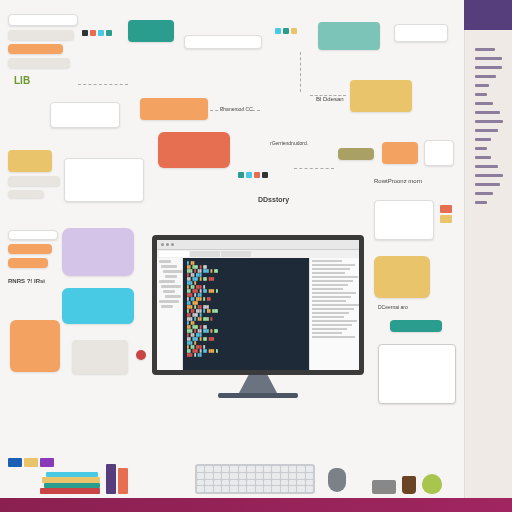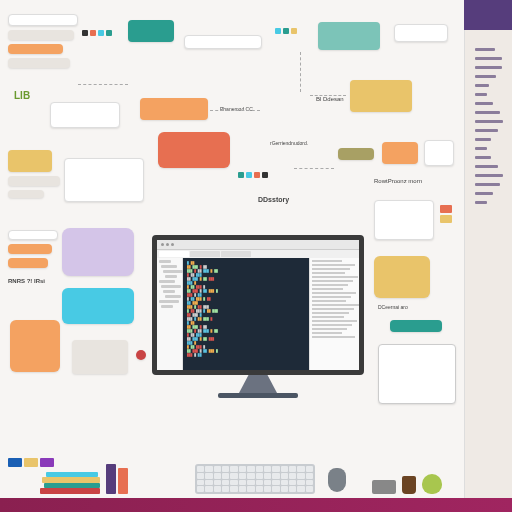--- a/index.html
+++ b/index.html
@@ -80,21 +80,21 @@
         <div class="line" style="width: 17.6968px;"></div>
         <div class="line" style="width: 12.3088px;"></div>
       </div>
   </div>
 
   <div class="node n-white" style="left:8px;top:14px;width:70px;height:12px"></div>
   <div class="node n-grey" style="left:8px;top:30px;width:66px;height:10px"></div>
   <div class="node n-orange" style="left:8px;top:44px;width:55px;height:10px"></div>
   <div class="node n-grey" style="left:8px;top:58px;width:62px;height:10px"></div>
 
-  <div class="label b" style="left:14px;top:90px;color:#6a9a2f;font-size:10px">LIB</div>
+  <div class="label b" style="left:14px;top:75px;color:#6a9a2f;font-size:10px">LIB</div>
 
   <div class="icon-cluster" style="left:82px;top:30px;width:40px">
     <div class="mini-icon" style="background:#333"></div>
       <div class="mini-icon" style="background:#e76f51"></div>
       <div class="mini-icon" style="background:#48cae4"></div>
       <div class="mini-icon" style="background:#2a9d8f"></div>
   </div>
 
   <div class="node n-teal" style="left:128px;top:20px;width:46px;height:22px"></div>
   <div class="node n-white" style="left:184px;top:35px;width:78px;height:14px"></div>

